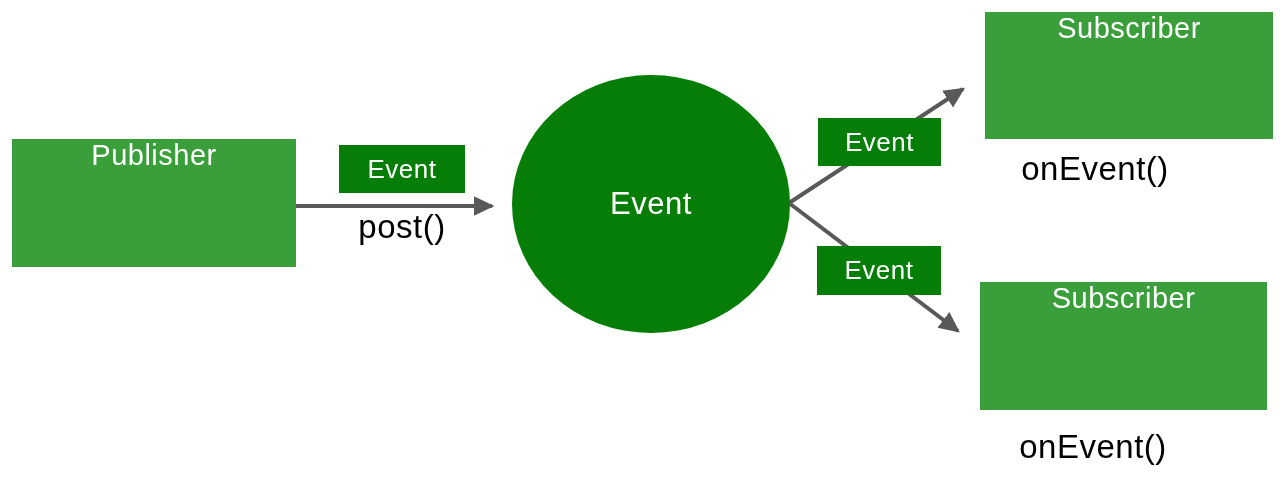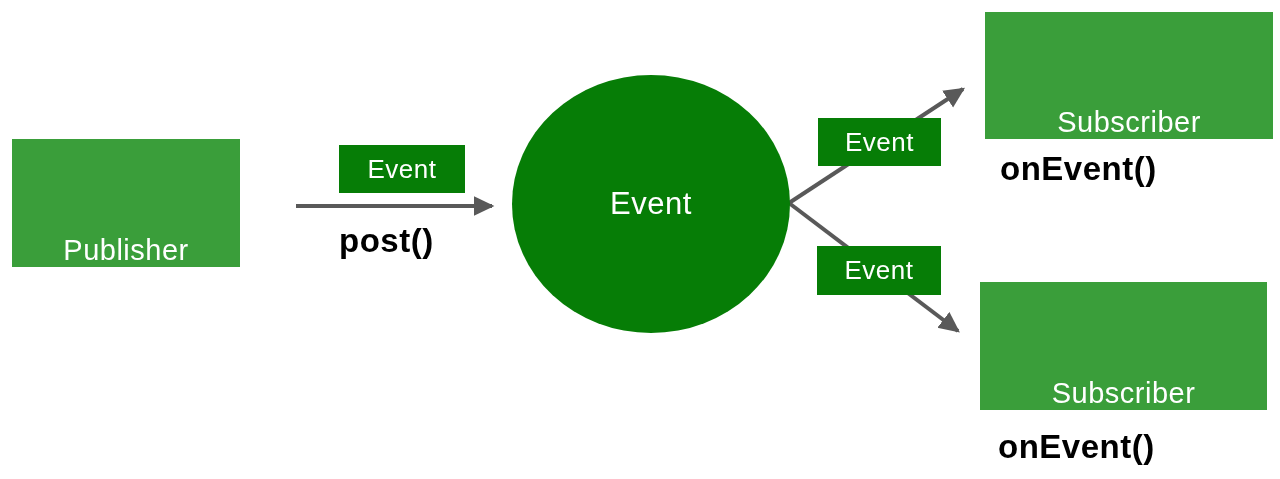--- a/index.html
+++ b/index.html
@@ -33,21 +33,21 @@
     stroke: var(--arrow-gray);
     stroke-width: 4;
   }
   #arrowhead path { fill: var(--arrow-gray); }
   .node {
     position: absolute;
     z-index: 2;
     background: var(--node-green);
     color: var(--node-text);
     display: flex;
-    align-items: flex-end;
+    align-items: flex-start;
     justify-content: center;
     font-size: 29px;
     font-weight: 400;
     letter-spacing: 0.5px;
   }
   .bus {
     position: absolute;
     z-index: 2;
     background: var(--badge-green);
     color: var(--node-text);
@@ -69,32 +69,32 @@
     align-items: center;
     justify-content: center;
     font-size: 26px;
     letter-spacing: 0.5px;
   }
   .method {
     position: absolute;
     z-index: 2;
     color: var(--method-text);
     font-size: 33px;
+    text-align: center;
     letter-spacing: 0.5px;
-    font-weight: bold;
   }
   
-  .publisher      { left: 12px;  top: 139px; width: 228px; height: 128px; }
+  .publisher      { left: 12px;  top: 139px; width: 284px; height: 128px; }
   .bus            { left: 512px; top: 75px;  width: 278px; height: 258px; }
   .subscriber-top { left: 985px; top: 12px;  width: 288px; height: 127px; }
   .subscriber-bot { left: 980px; top: 282px; width: 287px; height: 128px; }
   .badge-pub      { left: 339px; top: 145px; width: 126px; height: 48px; }
   .badge-top      { left: 818px; top: 118px; width: 123px; height: 48px; }
   .badge-bot      { left: 817px; top: 246px; width: 124px; height: 49px; }
-  .method-post    { left: 339px; top: 222px; width: 126px; }
+  .method-post    { left: 339px; top: 208px; width: 126px; }
   .method-top     { left: 1000px; top: 150px; width: 190px; }
   .method-bot     { left: 998px;  top: 428px; width: 190px; }
 </style>
 </head>
 <body>
 
 <div class="diagram">
 
   <svg class="arrow-layer" viewBox="0 0 1280 479" xmlns="http://www.w3.org/2000/svg">
     <defs>

